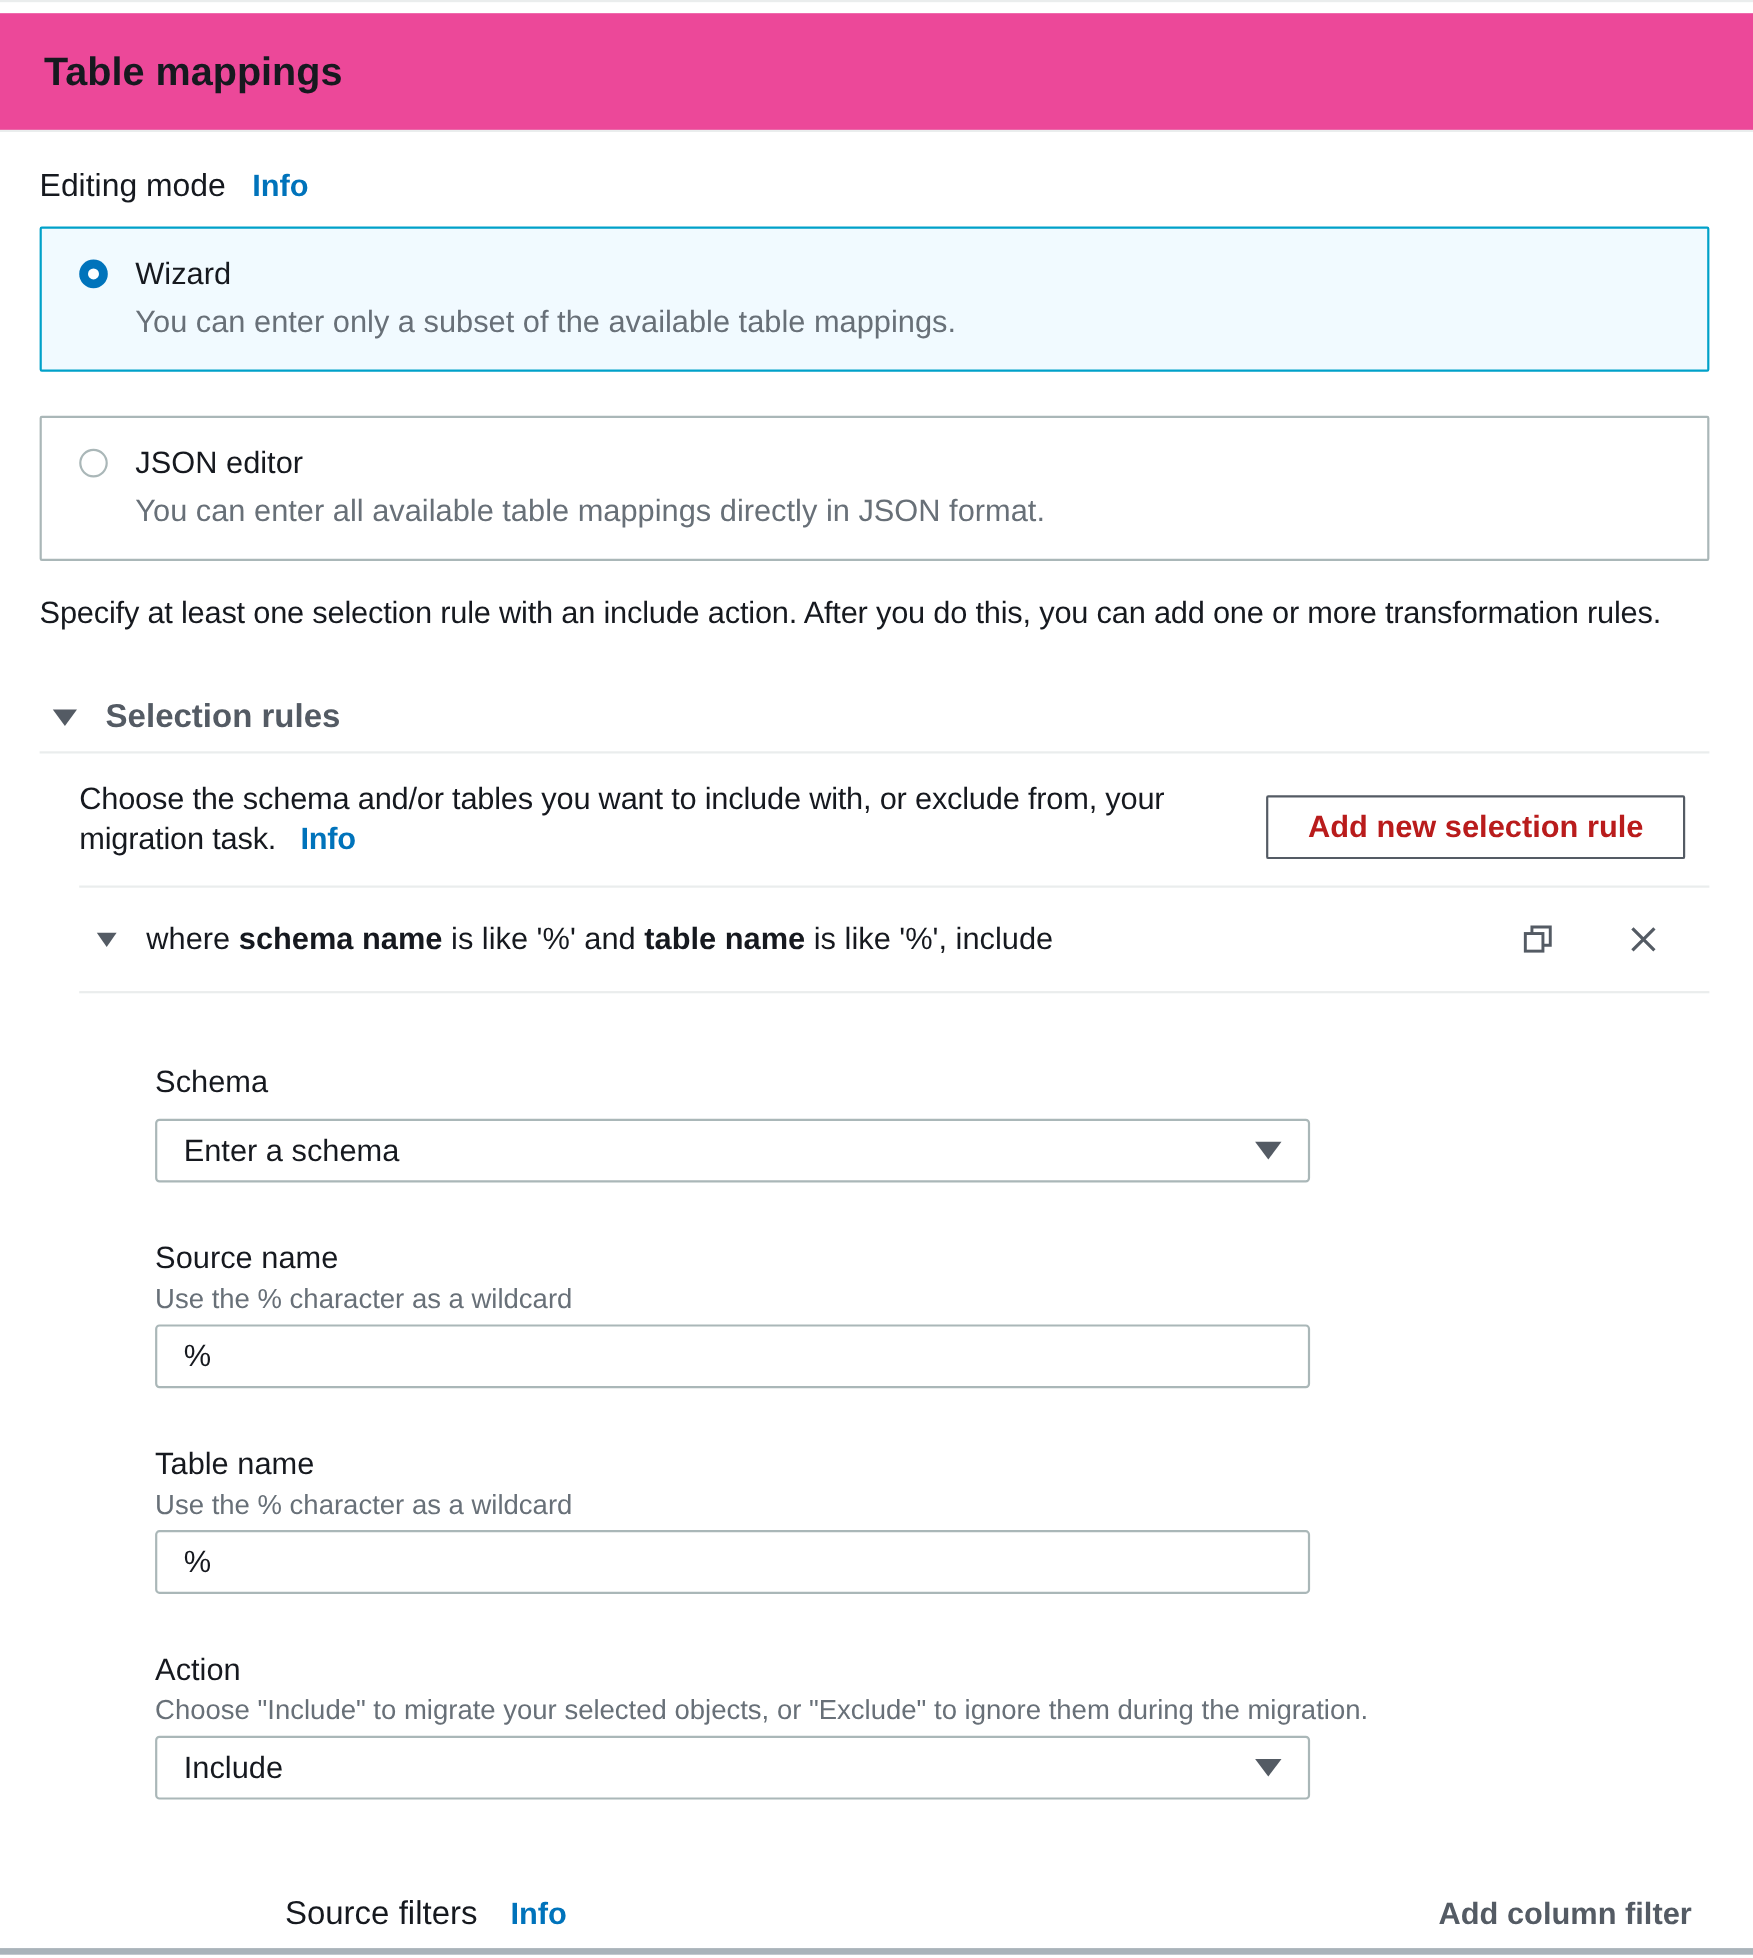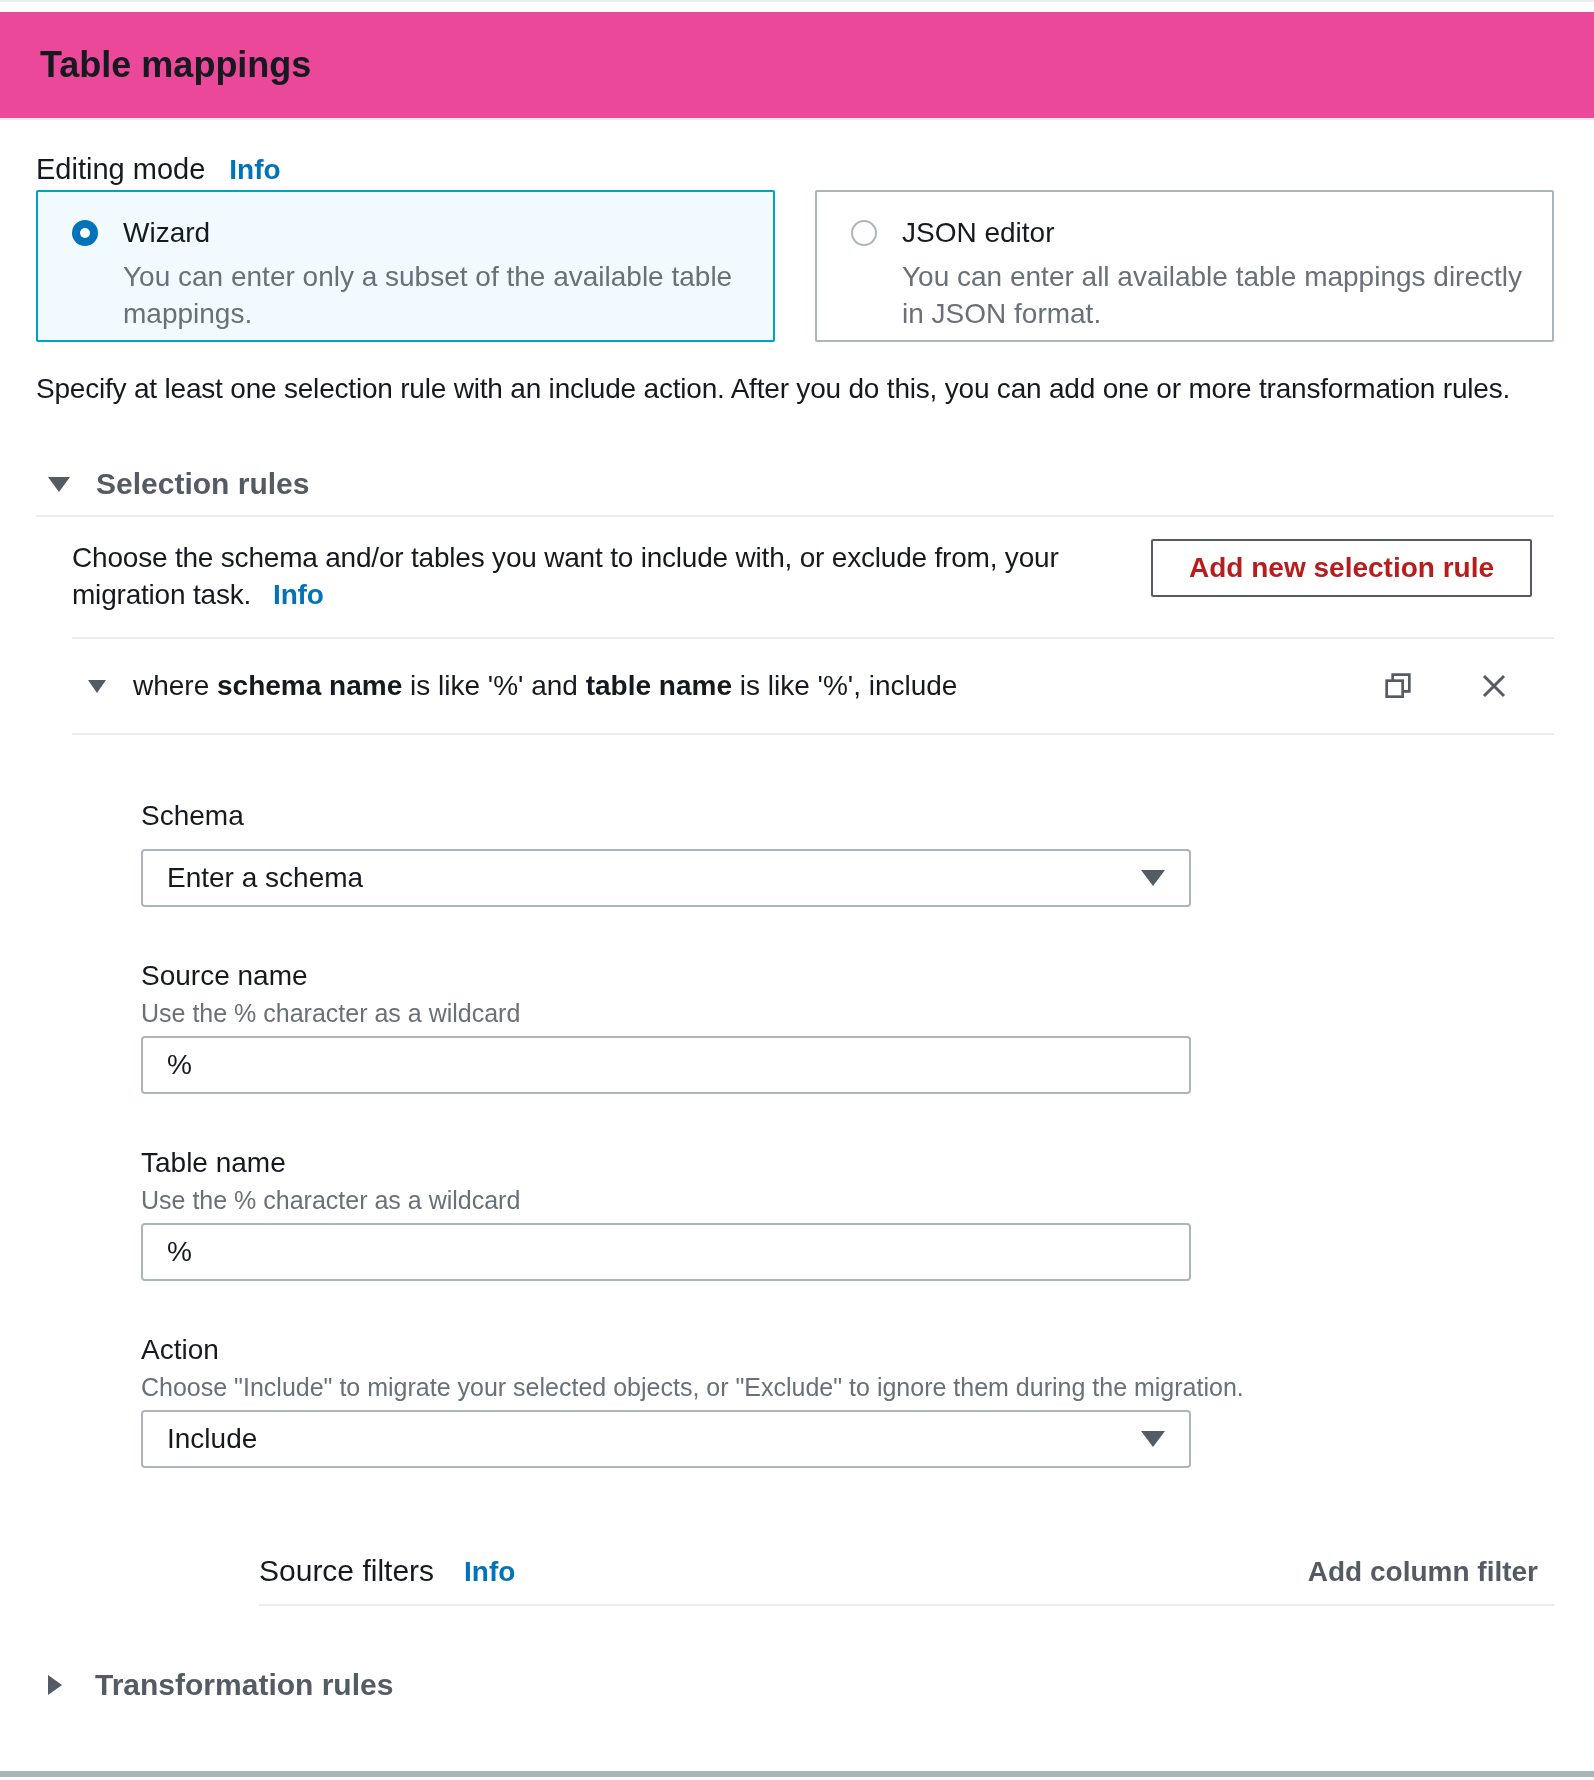--- a/index.html
+++ b/index.html
@@ -24,21 +24,21 @@
   .panel-title { font-size:36px; font-weight:700; color:#16191f; line-height:40px; }
 
   .content { padding:0 40px 0 36px; }
 
   
   .editing-mode-row { margin-top:32px; display:flex; align-items:baseline; gap:24px; }
   .field-title { font-size:29px; color:#16191f; line-height:34px; }
   .info-link { color:#0073bb; font-weight:700; font-size:28px; cursor:pointer; }
 
   
-  .cards { display:flex; gap:40px; margin-top:4px; }
+  .cards { display:flex; gap:40px; margin-top:20px;flex-direction:column; }
   .card {
     flex:1; height:152px;
     border:2px solid #aab7b8; border-radius:2px; background:#ffffff;
     padding:25px 14px 25px 34px;
   }
   .card.selected { border-color:#00a1c9; background:#f1faff; }
   .card-top { display:flex; align-items:center; gap:25px; }
   .radio { width:26px; height:26px; border-radius:50%; position:relative; flex:0 0 auto; }
   .radio.checked { background:#0073bb; }
   .radio.checked::after {
@@ -64,21 +64,21 @@
     border-top:15px solid #545b64;
   }
   .caret-right {
     width:0; height:0;
     border-top:10px solid transparent; border-bottom:10px solid transparent;
     border-left:14px solid #545b64;
   }
   .divider { border:none; border-top:2px solid #eaeded; margin:14px 0 0 0; }
 
   
-  .choose-row { margin:22px 0 0 36px; display:flex; align-items:flex-start; justify-content:space-between; }
+  .choose-row { margin:22px 0 0 36px; display:flex; align-items:flex-end; justify-content:space-between; }
   .choose-text { font-size:28px; line-height:37px; letter-spacing:-0.2px; max-width:1040px; color:#16191f; }
   .choose-text .info-link { margin-left:22px; }
   .btn-secondary {
     height:58px; margin-right:22px; padding:0 36px;
     background:#ffffff; border:2px solid #545b64; border-radius:2px;
     color:#b91c1c; font-weight:700; font-size:28px;
     font-family:"Liberation Sans","DejaVu Sans",sans-serif;
     cursor:pointer; white-space:nowrap;
   }
   .divider.inner { margin-left:36px; margin-top:24px; }

